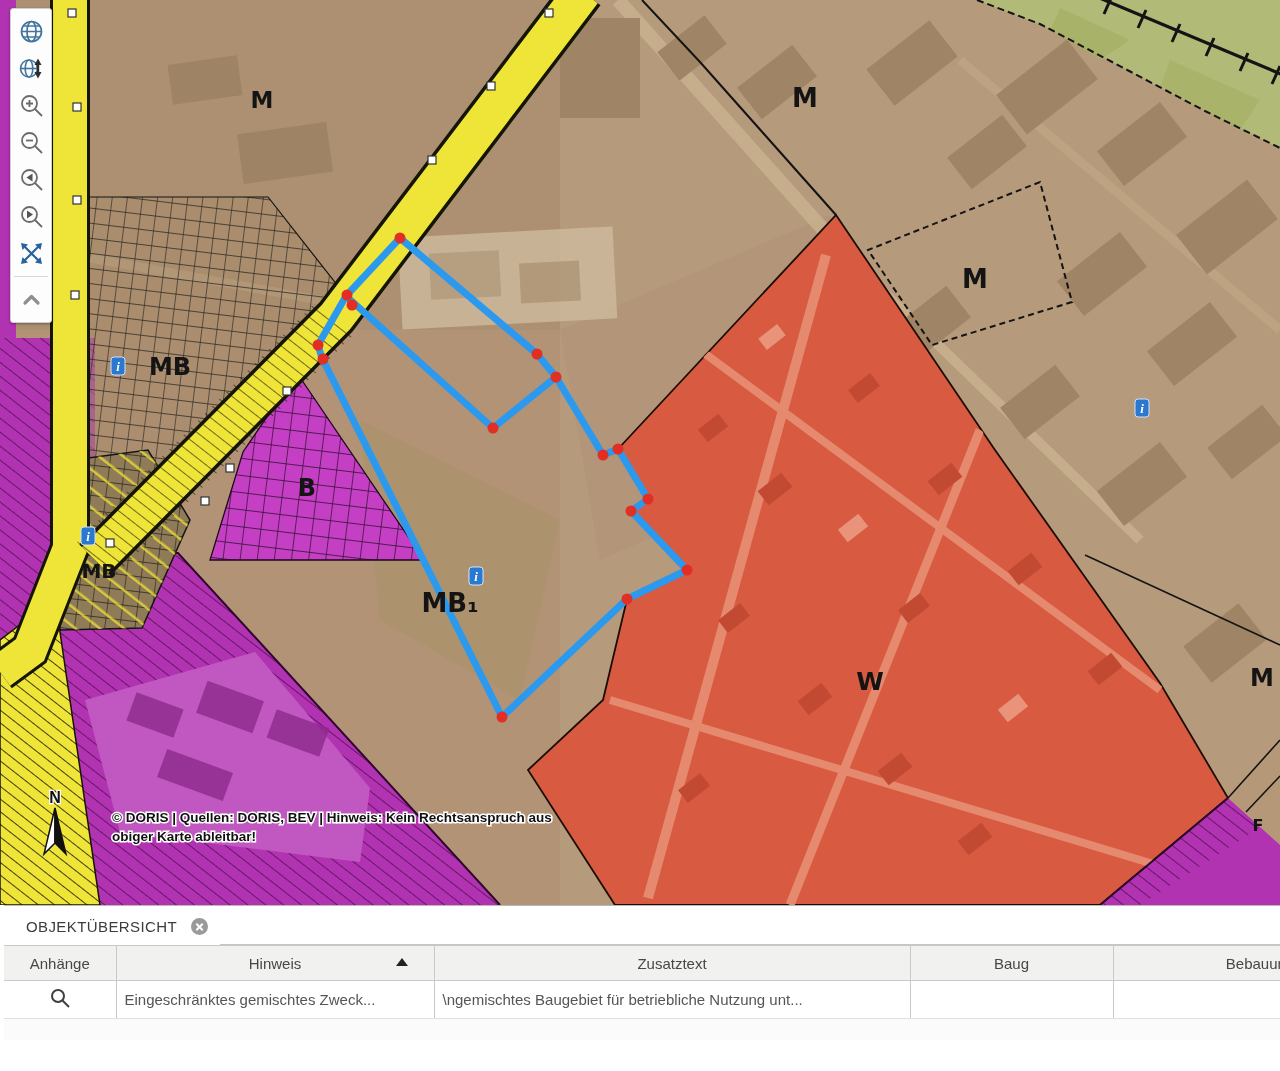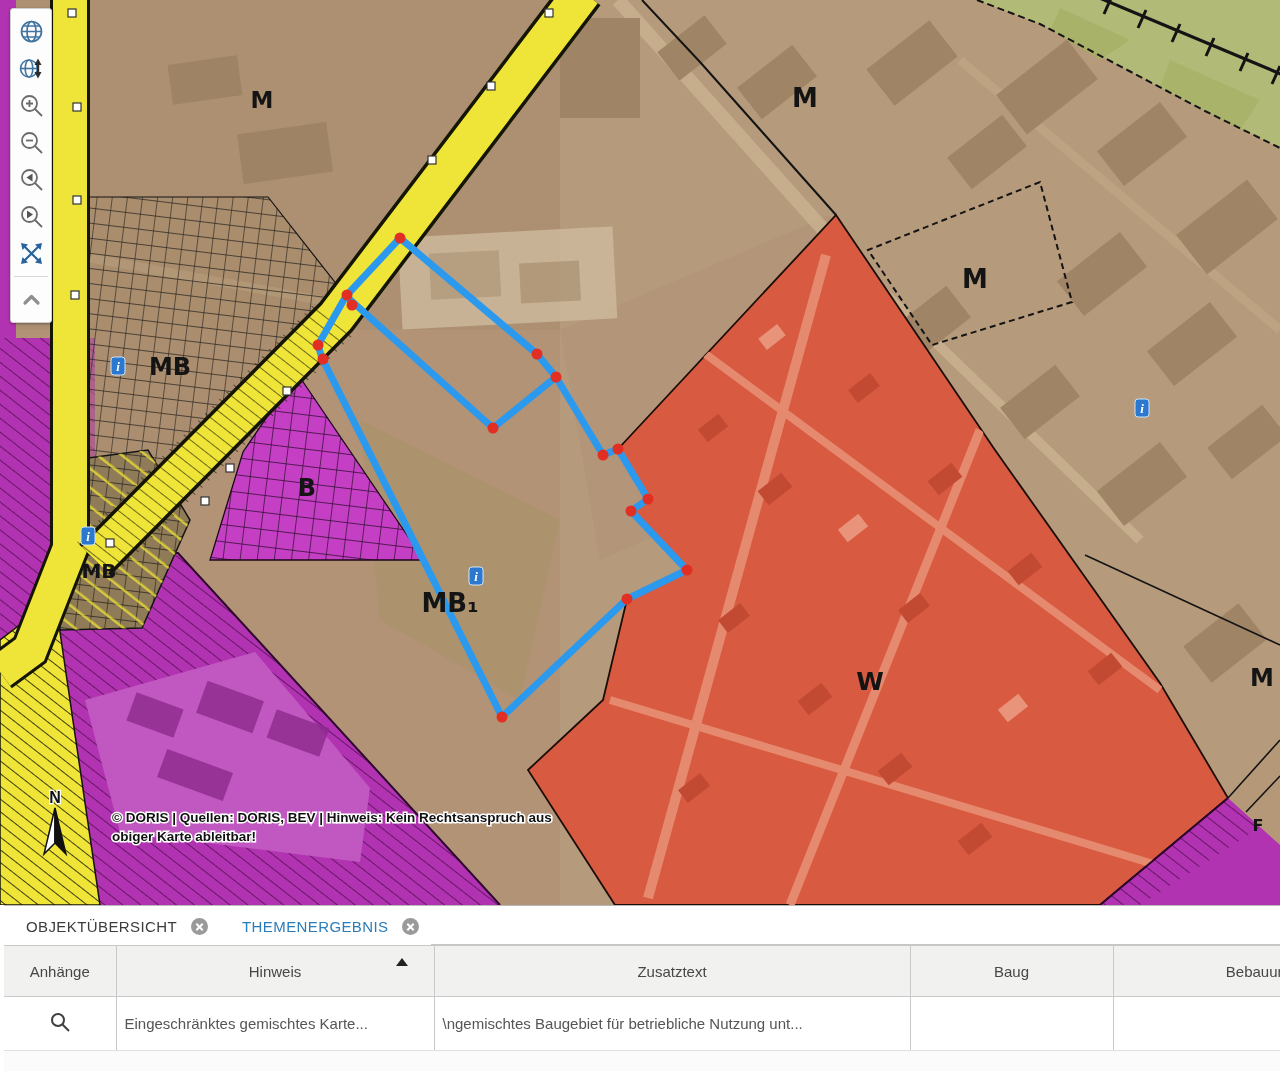--- a/index.html
+++ b/index.html
@@ -20,21 +20,21 @@
   #tabbar{height:38px;display:flex;align-items:flex-end;border-bottom:1px solid #c6c6c6;background:#fff;}
   .tab{display:flex;align-items:center;gap:14px;padding:0 12px 0 22px;height:37px;
     background:#fff;margin-bottom:-1px;cursor:pointer;}
   .tab-label{font-size:15px;letter-spacing:.4px;color:#3c3c3c;white-space:nowrap;}
   .tab.active .tab-label{color:#2b7cb8;}
   .tab-close{width:17px;height:17px;border-radius:50%;background:#9a9a9a;position:relative;cursor:pointer;flex:0 0 auto;}
   .tab-close:before,.tab-close:after{content:"";position:absolute;left:4px;top:7.5px;width:9px;height:2px;background:#fff;}
   .tab-close:before{transform:rotate(45deg);} .tab-close:after{transform:rotate(-45deg);}
   #subtitle{height:33px;display:flex;align-items:center;padding-left:18px;font-size:15px;color:#303030;}
   table{border-collapse:collapse;table-layout:fixed;width:1450px;font-size:15px;}
-  th,td{border-left:1px solid #c9c9c9;overflow:hidden;white-space:nowrap;text-overflow:clip;padding:8px 8px;}
+  th,td{border-left:1px solid #c9c9c9;overflow:hidden;white-space:nowrap;text-overflow:clip;padding:0 8px;}
   th:first-child,td:first-child{border-left:none;}
   thead th{height:34px;background:#f1f1f0;color:#474747;font-weight:normal;
     border-top:1px solid #c9c9c9;border-bottom:1px solid #c9c9c9;text-align:center;position:relative;}
   tbody td{height:37px;background:#fff;color:#555;border-bottom:1px solid #e0e0e0;}
   .c-anh{width:112px;} .c-wid{width:318px;} .c-zus{width:476px;} .c-zwe{width:203px;} .c-beb{width:341px;}
   .sort-arrow{position:absolute;right:26px;top:12px;width:0;height:0;
     border-left:6px solid transparent;border-right:6px solid transparent;border-bottom:8px solid #222;}
   .cell-left{text-align:left;}
   .mag-cell{text-align:center;}
   #rowfiller{height:21px;background:#fbfbfb;}
@@ -346,24 +346,20 @@
       <svg width="27" height="27" viewBox="0 0 27 27" fill="none" stroke="#8f8f8f" stroke-width="3.2" stroke-linecap="round" stroke-linejoin="round">
         <path d="M7,17 L13.5,10.5 L20,17"></path>
       </svg>
     </div>
   </div>
 
   <div id="panel">
     <div id="tabbar">
       <div class="tab">
         <span class="tab-label">OBJEKTÜBERSICHT</span>
-        <span class="tab-close"></span>
-      </div>
-      <div class="tab active">
-        <span class="tab-label">THEMENERGEBNIS</span>
         <span class="tab-close"></span>
       </div>
     </div>
     <table>
       <colgroup>
         <col class="c-anh">
           <col class="c-wid">
           <col class="c-zus">
           <col class="c-zwe">
           <col class="c-beb">
@@ -381,21 +377,21 @@
         </tr>
       </thead>
       <tbody>
         <tr>
           <td class="mag-cell">
             <svg width="22" height="22" viewBox="0 0 22 22" fill="none" stroke="#3f3f3f" stroke-width="2">
               <circle cx="9" cy="9" r="6"></circle>
                 <path d="M13.5,13.5 L20,20"></path>
             </svg>
           </td>
-          <td class="cell-left">Eingeschränktes gemischtes Karte...</td>
+          <td class="cell-left">Eingeschränktes gemischtes Zweck...</td>
           <td class="cell-left">\ngemischtes Baugebiet für betriebliche Nutzung unt...</td>
           <td></td>
           <td></td>
         </tr>
       </tbody>
     </table>
     <div id="rowfiller"></div>
   </div>
 
 </div>

